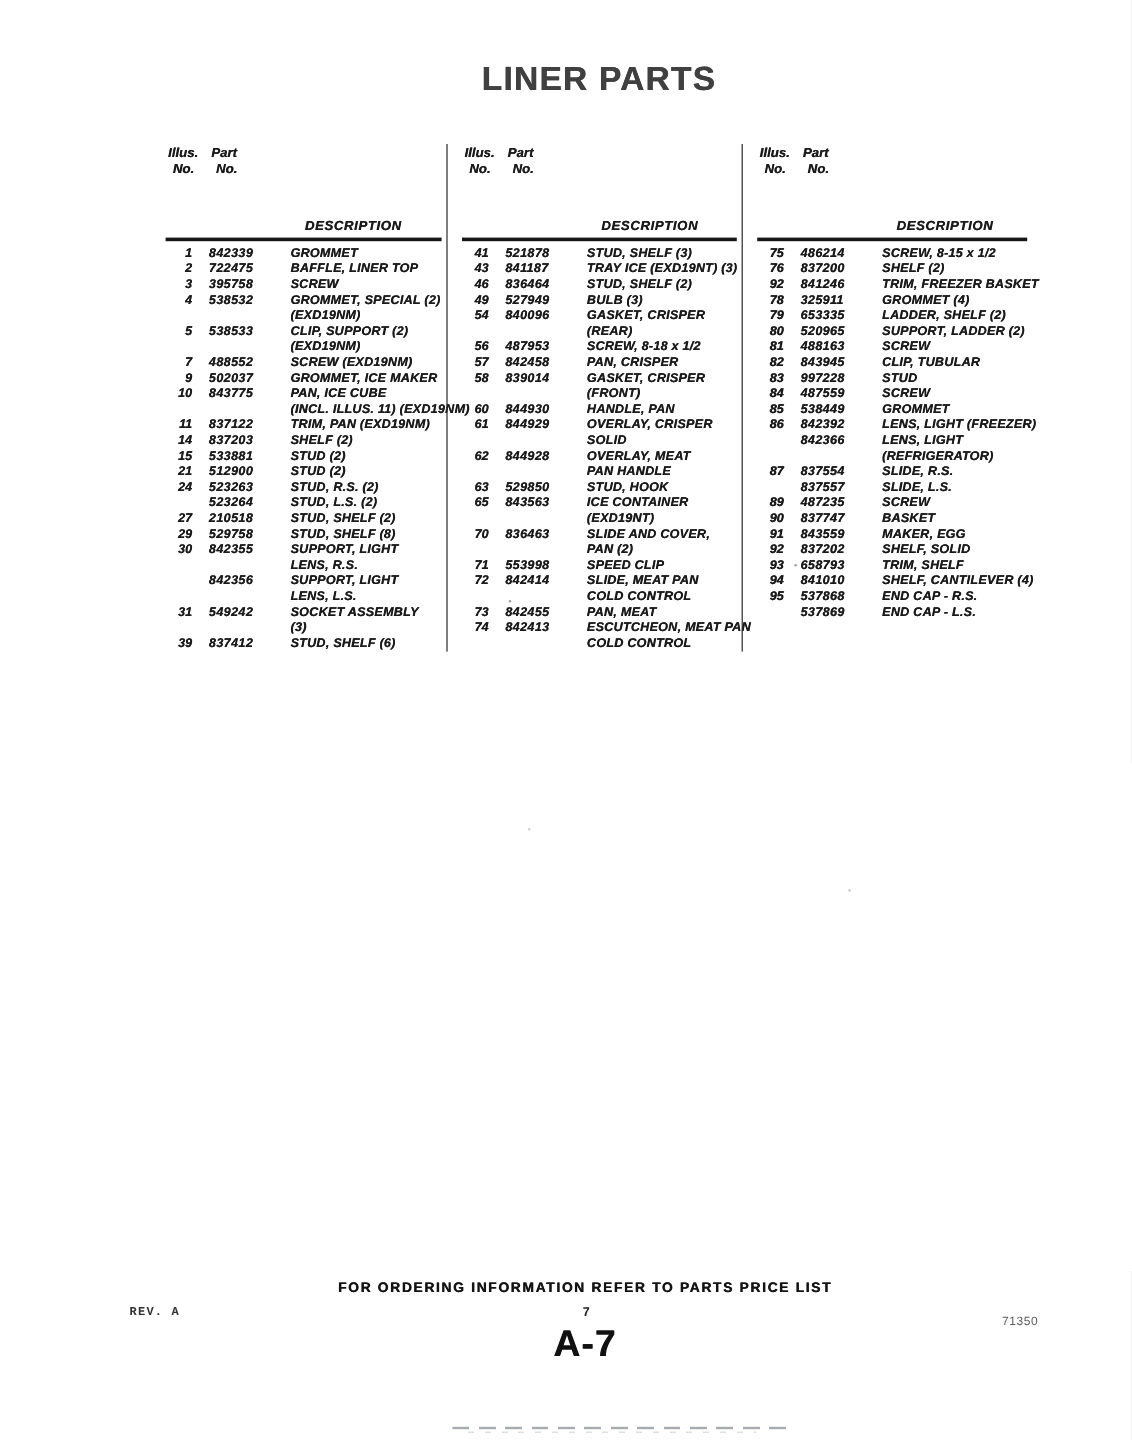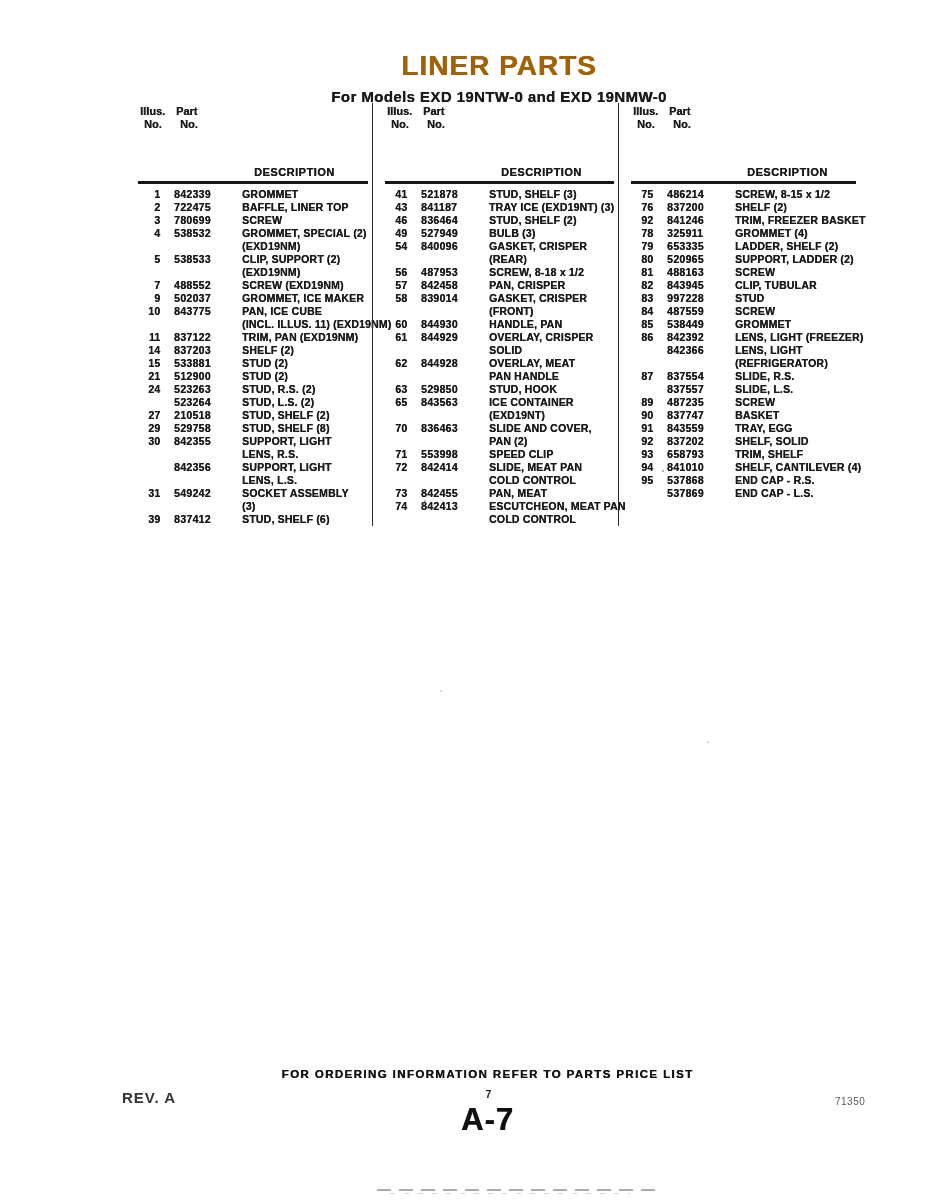--- a/index.html
+++ b/index.html
@@ -9,34 +9,35 @@
     margin:0 auto;
     background:#ffffff;
     font-family:"Liberation Sans", sans-serif;
     color:#1b1b1b;
     overflow:hidden;
   }
   
   .title{
     position:absolute;left:138px;top:50px;width:722px;
     text-align:center;font-size:28px;font-weight:700;
-    letter-spacing:1px;color:#a16207;
+    letter-spacing:1px;color:#404040;
     text-shadow:0.4px 0 0 currentColor;
   }
   .subtitle{
     position:absolute;left:138px;top:88px;width:722px;
     text-align:center;font-size:15px;font-weight:700;
     letter-spacing:0.4px;color:#1a1a1a;
     text-shadow:0.3px 0 0 currentColor;
   }
   
   .parts-table{
-    position:absolute;left:138px;top:103px;width:722px;
+    position:absolute;left:138px;top:120px;width:722px;
     display:grid;
     grid-template-columns:234px 246px 242px;
+    font-style:italic;
   }
   .pcol{padding:0 4px 0 0;}
   .pcol + .pcol{border-left:1.6px solid #2a2a2a;padding-left:12px;}
   .col-head{
     border-bottom:3px solid #161616;
     padding:2px 0 2px 2px;
     margin-bottom:3px;
     font-size:11px;font-weight:700;
     text-shadow:0.3px 0 0 currentColor;
   }
@@ -58,22 +59,22 @@
   .c-desc{margin-left:16px;letter-spacing:0.2px;}
   
   .order-note{
     position:absolute;left:0;right:0;top:1068px;
     text-align:center;font-size:11.5px;font-weight:700;
     letter-spacing:1.4px;color:#141414;
     transform:translateX(16px);
     text-shadow:0.4px 0 0 currentColor;
   }
   .rev{
-    position:absolute;left:122px;top:1089px;
-    font-size:15px;font-weight:600;color:#333;letter-spacing:1px;
+    position:absolute;left:108px;top:1089px;
+    font-size:10px;font-weight:600;color:#333;letter-spacing:1px;font-family:Liberation Mono, monospace;
   }
   .pageno{
     position:absolute;left:0;right:0;top:1088px;
     text-align:center;font-size:10.5px;font-weight:600;color:#222;
     transform:translateX(17px);
   }
   .docno{
     position:absolute;left:835px;top:1096px;
     font-size:10px;font-weight:400;color:#5a5a5a;letter-spacing:0.5px;
   }
@@ -99,21 +100,20 @@
   .speck.s2{left:662px;top:470px;width:2px;height:2px;}
   .speck.s3{left:707px;top:741px;width:2px;height:2px;opacity:.6;}
   .speck.s4{left:440px;top:690px;width:2px;height:2px;opacity:.5;}
 </style>
 </head>
 <body>
 
 <div class="sheet">
 
   <div class="title">LINER PARTS</div>
-  <div class="subtitle">For Models EXD 19NTW-0 and EXD 19NMW-0</div>
 
   <div class="parts-table">
 
     <div class="pcol">
       <div class="col-head">
         <div class="hline">
           <span class="h-illus">Illus.</span>
           <span class="h-part">Part</span>
         </div>
         <div class="hline">
@@ -132,21 +132,21 @@
           </div>
           <div class="prow">
             <span class="c-illus">2</span>
             <span class="c-part">722475</span>
             <span class="c-desc">
               <div>BAFFLE, LINER TOP</div>
             </span>
           </div>
           <div class="prow">
             <span class="c-illus">3</span>
-            <span class="c-part">780699</span>
+            <span class="c-part">395758</span>
             <span class="c-desc">
               <div>SCREW</div>
             </span>
           </div>
           <div class="prow">
             <span class="c-illus">4</span>
             <span class="c-part">538532</span>
             <span class="c-desc">
               <div>GROMMET, SPECIAL (2)</div>
               <div>(EXD19NM)</div>
@@ -552,21 +552,21 @@
             <span class="c-illus">90</span>
             <span class="c-part">837747</span>
             <span class="c-desc">
               <div>BASKET</div>
             </span>
           </div>
           <div class="prow">
             <span class="c-illus">91</span>
             <span class="c-part">843559</span>
             <span class="c-desc">
-              <div>TRAY, EGG</div>
+              <div>MAKER, EGG</div>
             </span>
           </div>
           <div class="prow">
             <span class="c-illus">92</span>
             <span class="c-part">837202</span>
             <span class="c-desc">
               <div>SHELF, SOLID</div>
             </span>
           </div>
           <div class="prow">

